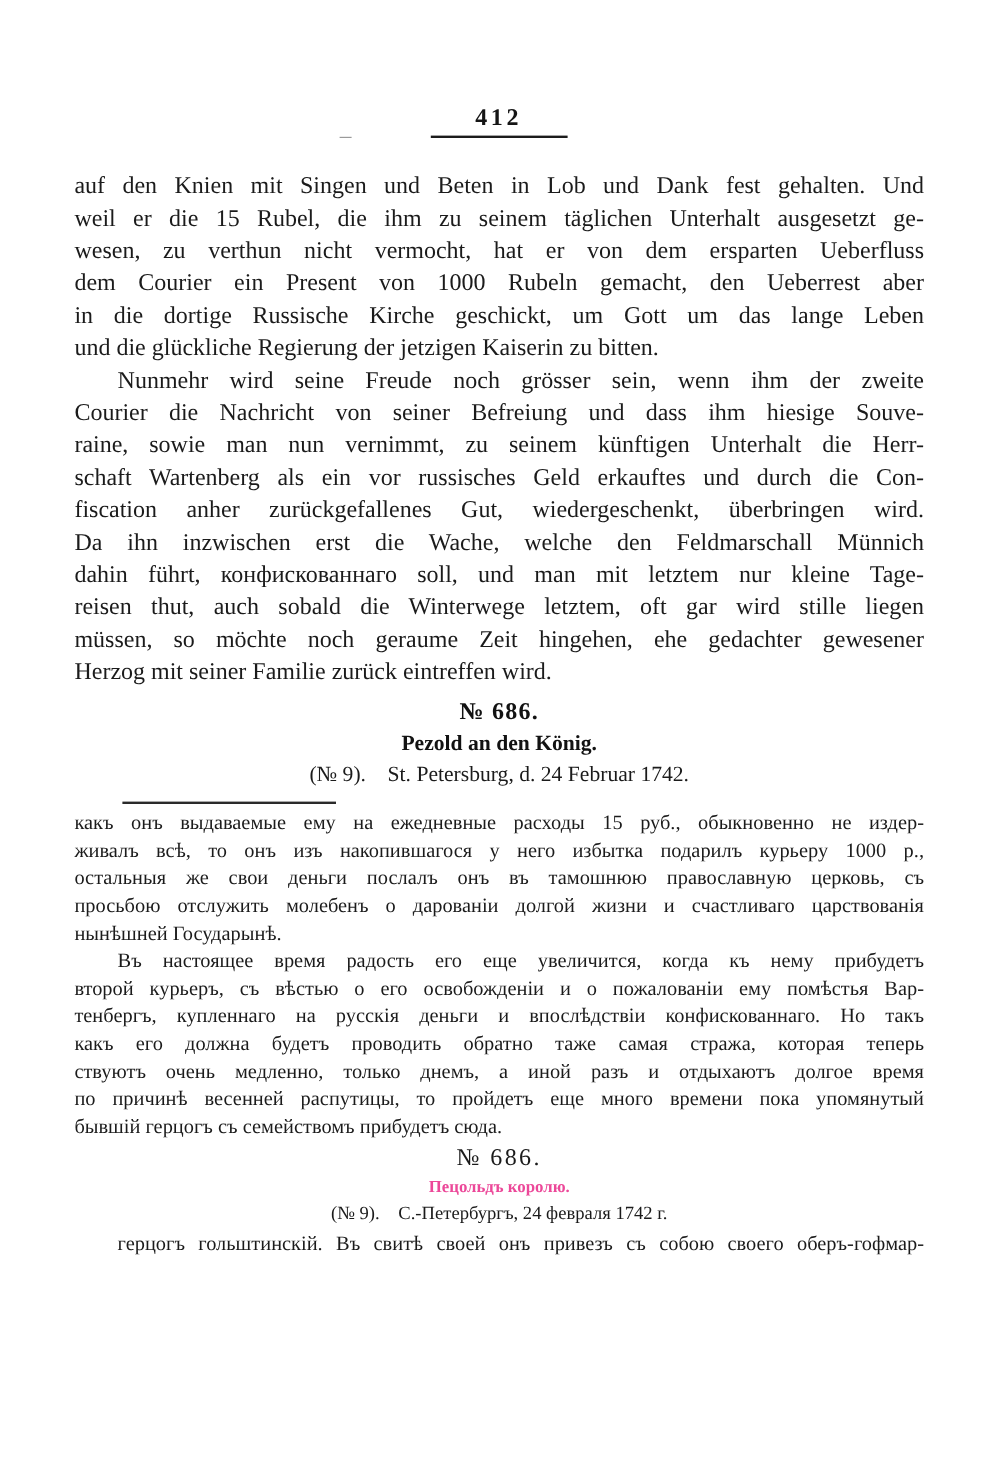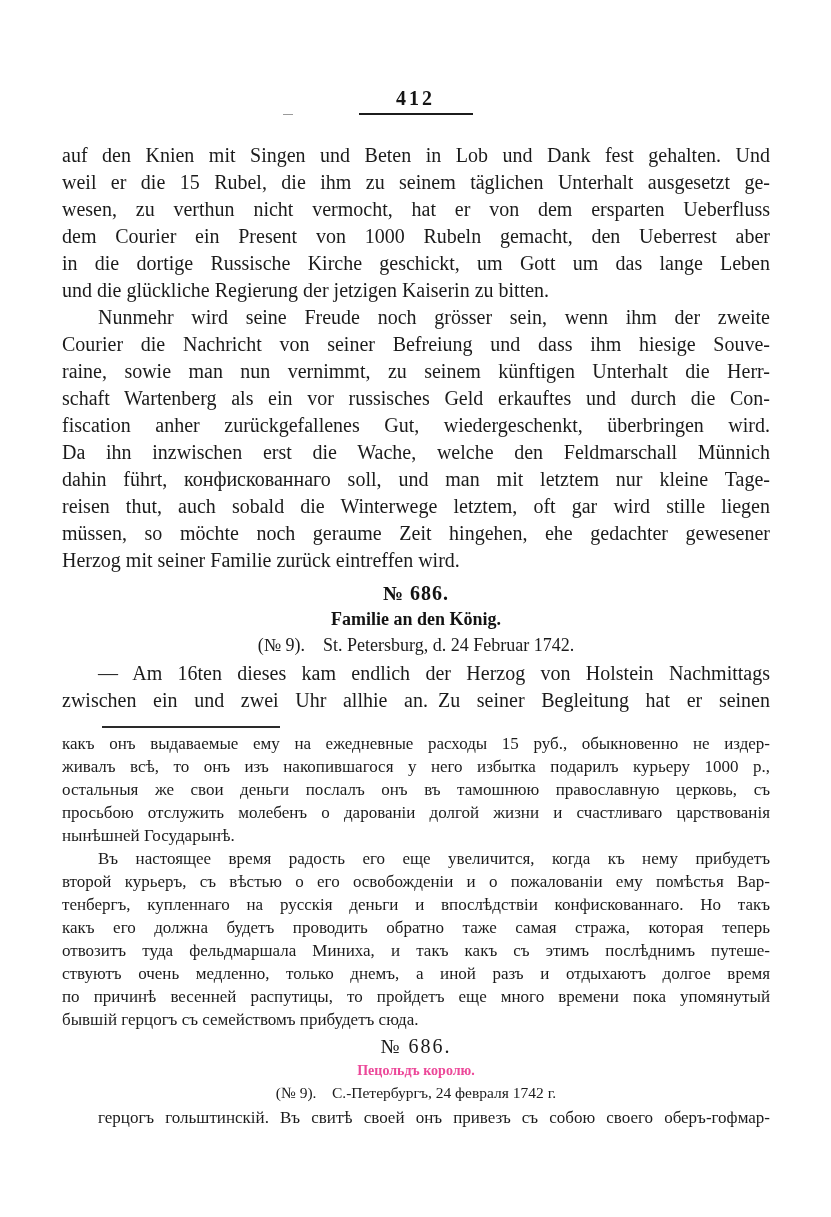--- a/index.html
+++ b/index.html
@@ -70,46 +70,41 @@
           <div class="jline">fiscation anher zurückgefallenes Gut, wiedergeschenkt, überbringen wird.</div>
           <div class="jline">Da ihn inzwischen erst die Wache, welche den Feldmarschall Münnich</div>
           <div class="jline">dahin führt, конфискованнаго soll, und man mit letztem nur kleine Tage-</div>
           <div class="jline">reisen thut, auch sobald die Winterwege letztem, oft gar wird stille liegen</div>
           <div class="jline">müssen, so möchte noch geraume Zeit hingehen, ehe gedachter gewesener</div>
           <div class="jline">Herzog mit seiner Familie zurück eintreffen wird.</div>
         </div>
 
       <div class="entryhead">
         <div class="entry-no">№ 686.</div>
-        <div class="entry-title">Familie an den König.</div>
+        <div class="entry-title">Pezold an den König.</div>
         <div class="entry-dateline">(№ 9). St. Petersburg, d. 24 Februar 1742.</div>
       </div>
 
-      <div class="para indent cont">
-          <div class="jline">— Am 16ten dieses kam endlich der Herzog von Holstein Nachmittags</div>
-          <div class="jline">zwischen ein und zwei Uhr allhie an. Zu seiner Begleitung hat er seinen</div>
-        </div>
     </section>
 
     <div class="fnrule"></div>
 
     <section class="footnote">
       <div class="para">
           <div class="jline">какъ онъ выдаваемые ему на ежедневные расходы 15 руб., обыкновенно не издер-</div>
           <div class="jline">живалъ всѣ, то онъ изъ накопившагося у него избытка подарилъ курьеру 1000 р.,</div>
           <div class="jline">остальныя же свои деньги послалъ онъ въ тамошнюю православную церковь, съ</div>
           <div class="jline">просьбою отслужить молебенъ о дарованіи долгой жизни и счастливаго царствованія</div>
           <div class="jline">нынѣшней Государынѣ.</div>
         </div>
       <div class="para indent">
           <div class="jline">Въ настоящее время радость его еще увеличится, когда къ нему прибудетъ</div>
           <div class="jline">второй курьеръ, съ вѣстью о его освобожденіи и о пожалованіи ему помѣстья Вар-</div>
           <div class="jline">тенбергъ, купленнаго на русскія деньги и впослѣдствіи конфискованнаго. Но такъ</div>
           <div class="jline">какъ его должна будетъ проводить обратно таже самая стража, которая теперь</div>
-          <div class="jline">отвозитъ туда фельдмаршала Миниха, и такъ какъ съ этимъ послѣднимъ путеше-</div>
           <div class="jline">ствуютъ очень медленно, только днемъ, а иной разъ и отдыхаютъ долгое время</div>
           <div class="jline">по причинѣ весенней распутицы, то пройдетъ еще много времени пока упомянутый</div>
           <div class="jline">бывшій герцогъ съ семействомъ прибудетъ сюда.</div>
         </div>
 
       <div class="entryhead-rus">
         <div class="entry-no-rus">№ 686.</div>
         <div class="entry-title-rus">Пецольдъ королю.</div>
         <div class="entry-dateline-rus">(№ 9). С.-Петербургъ, 24 февраля 1742 г.</div>
       </div>

